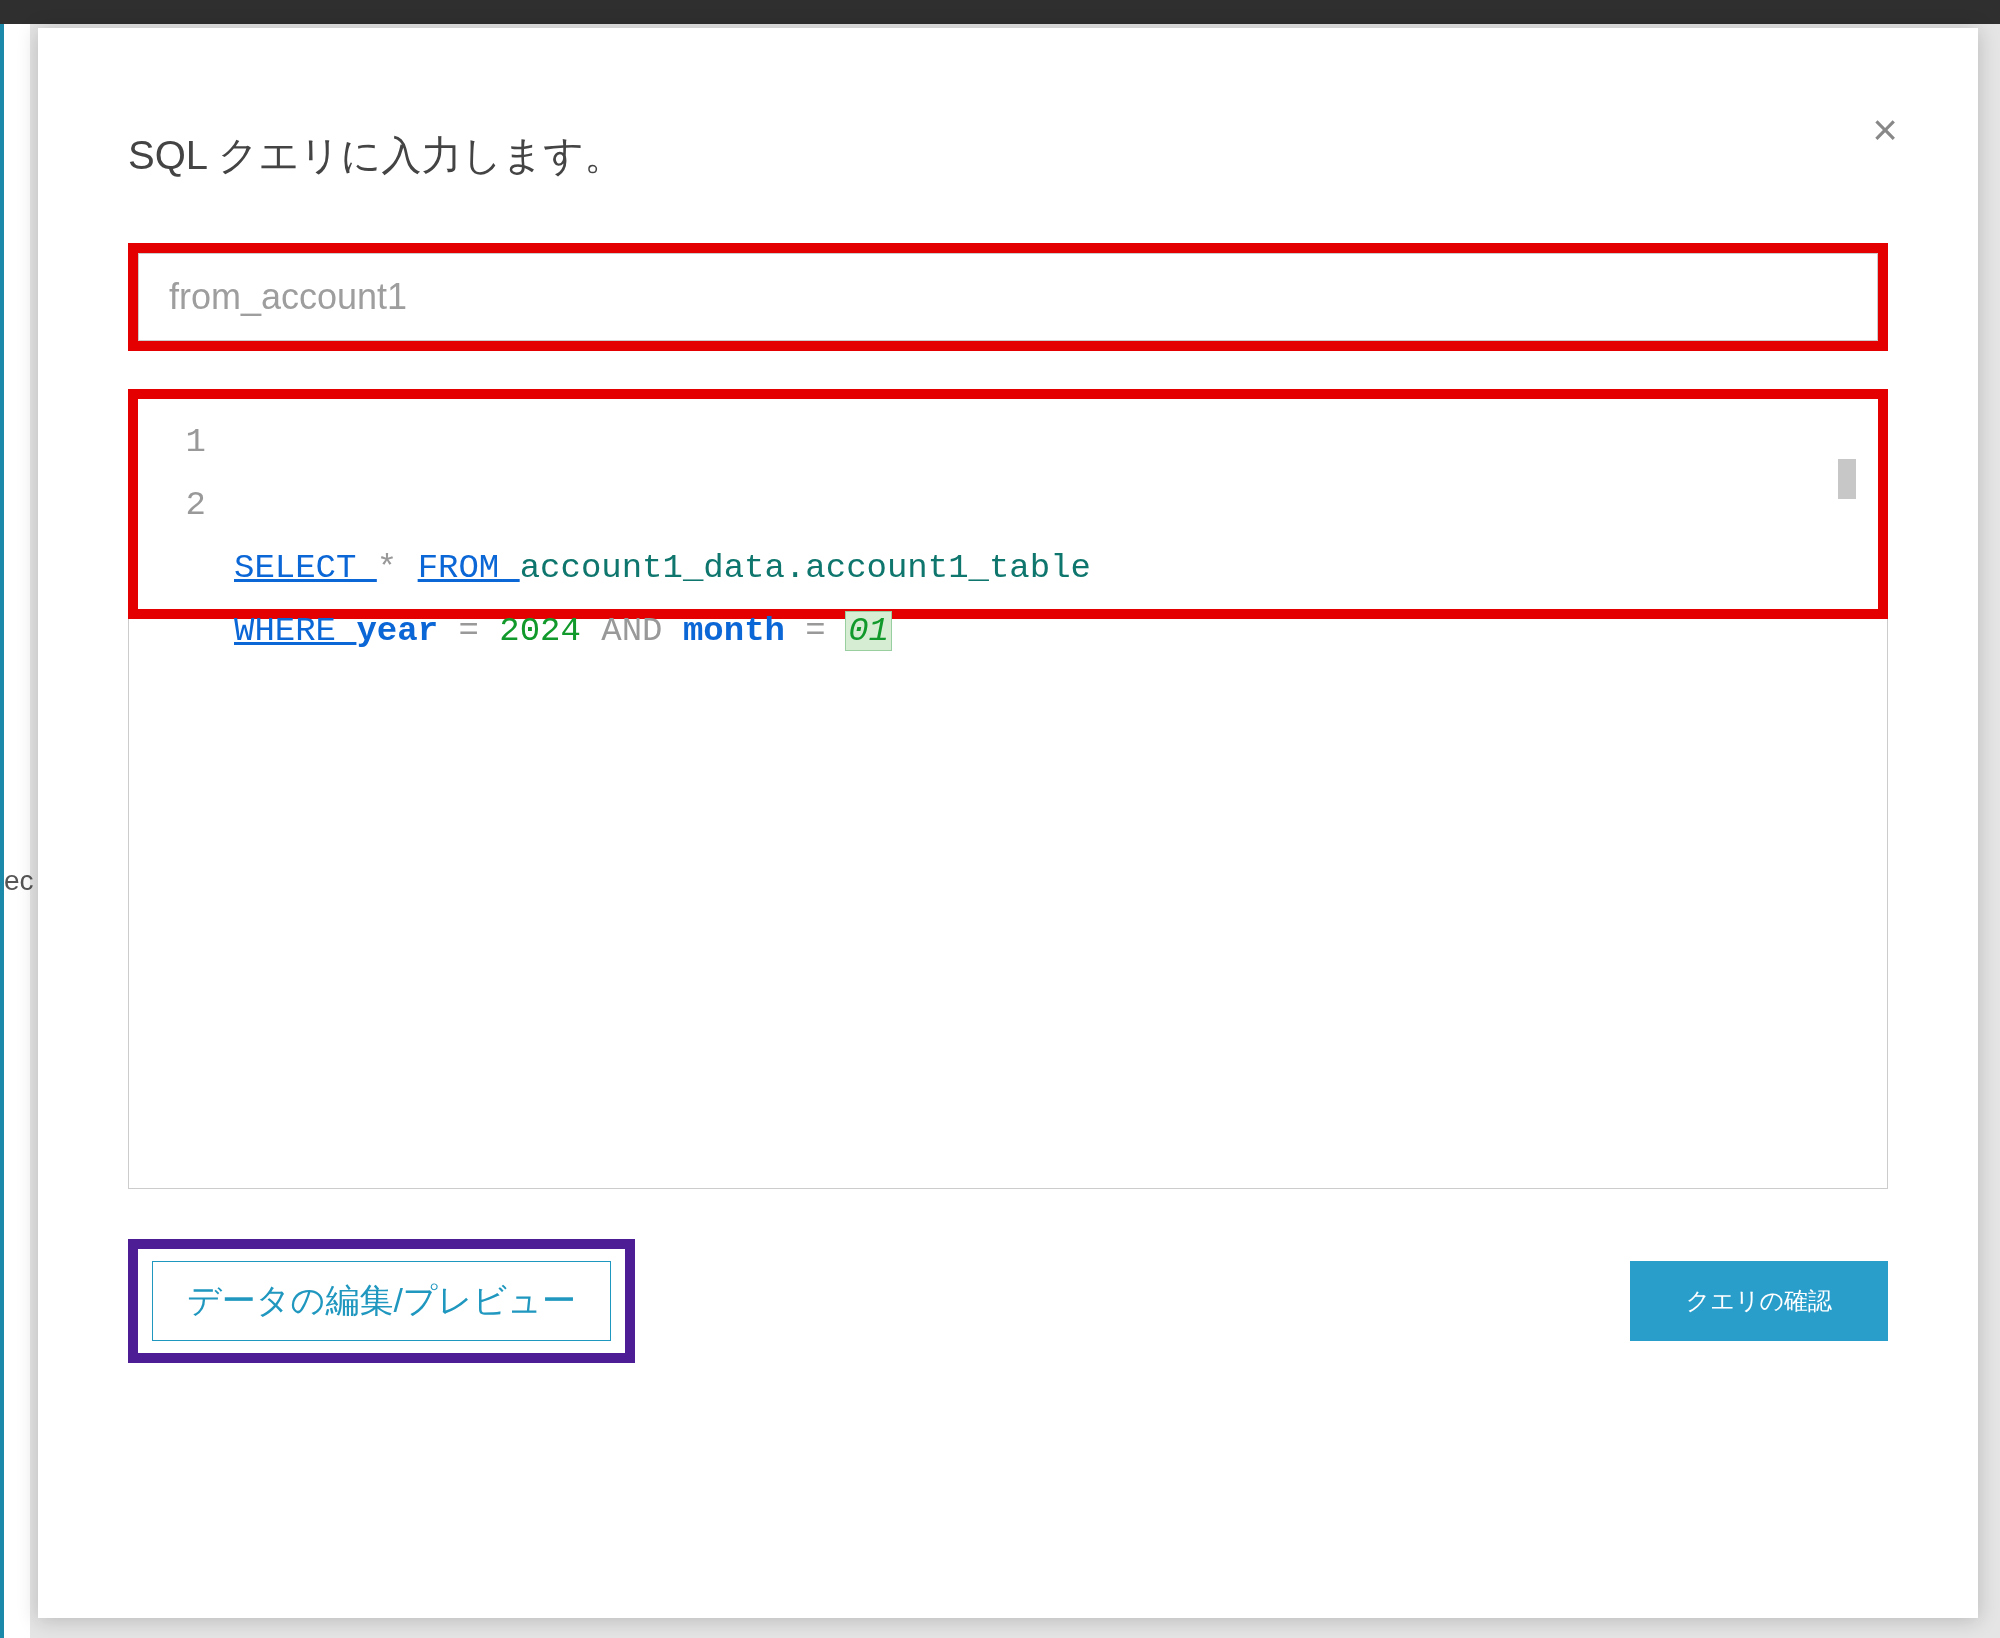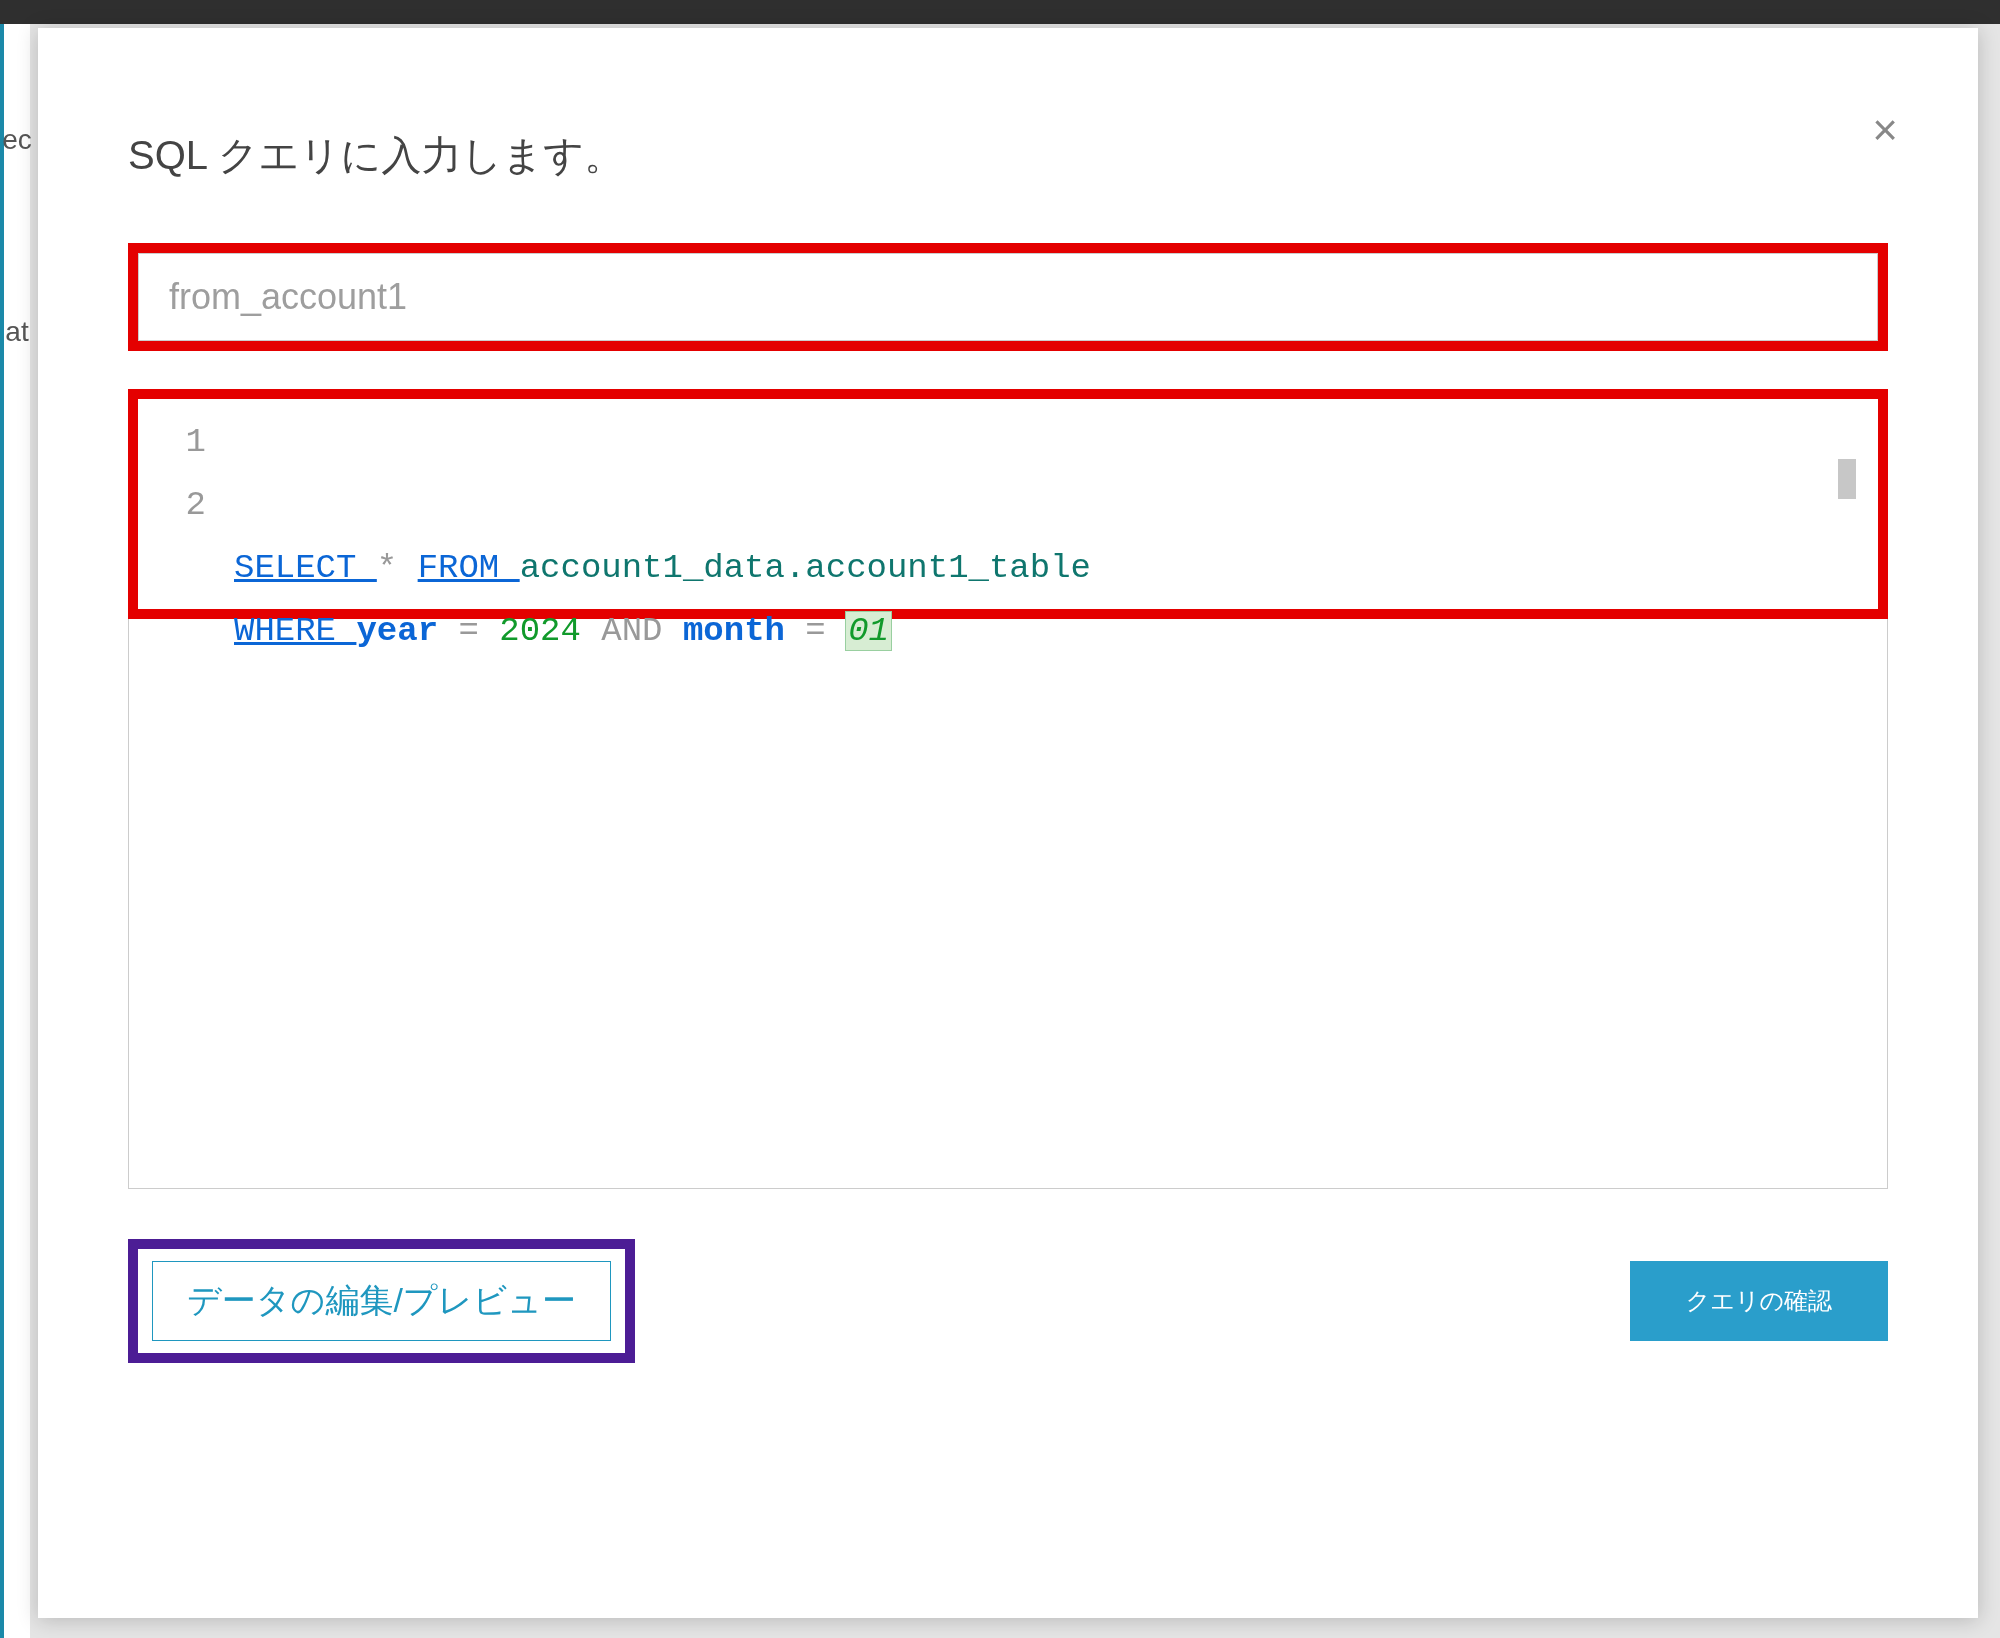--- a/index.html
+++ b/index.html
@@ -18,21 +18,21 @@
     background: #2f2f2f;
   }
   .bgstrip {
     position: absolute;
     left: 0; top: 24px;
     width: 30px;
     height: 1614px;
     background: #fff;
     border-left: 4px solid #1b89a9;
     display: flex;
-    flex-direction: column;
+    flex-direction: row;
     align-items: center;
     padding-top: 100px;
     font-size: 28px;
     color: #555;
     gap: 160px;
   }
   .modal {
     position: absolute;
     left: 38px;
     top: 28px;

